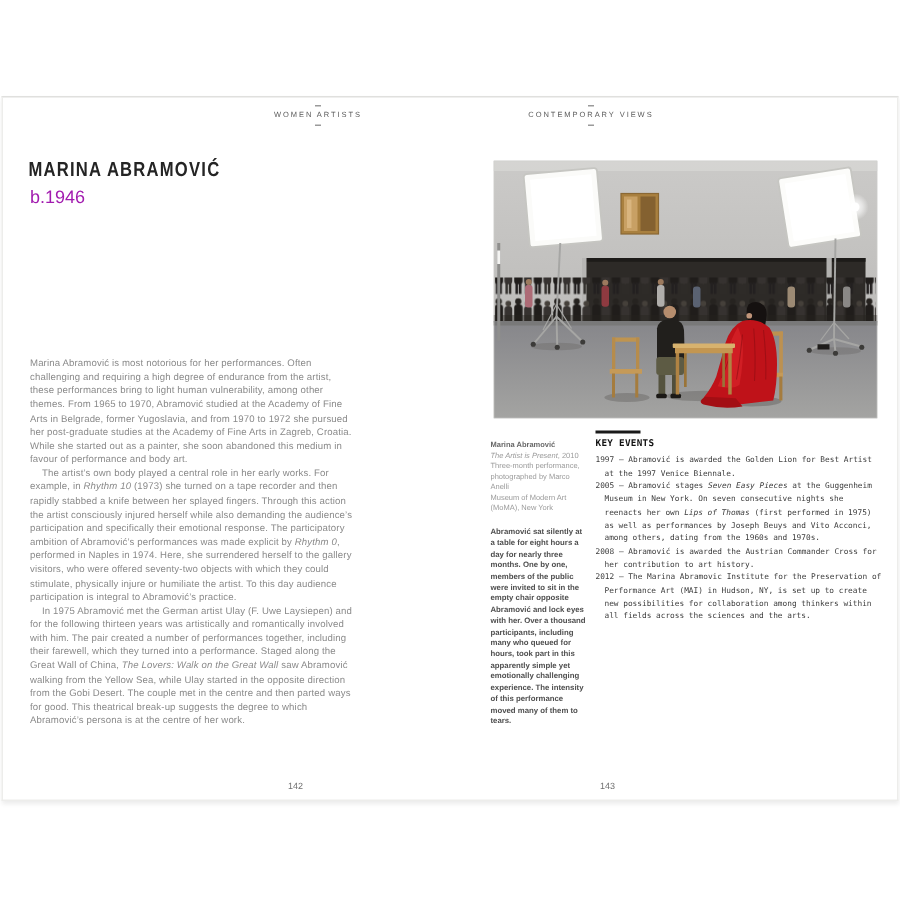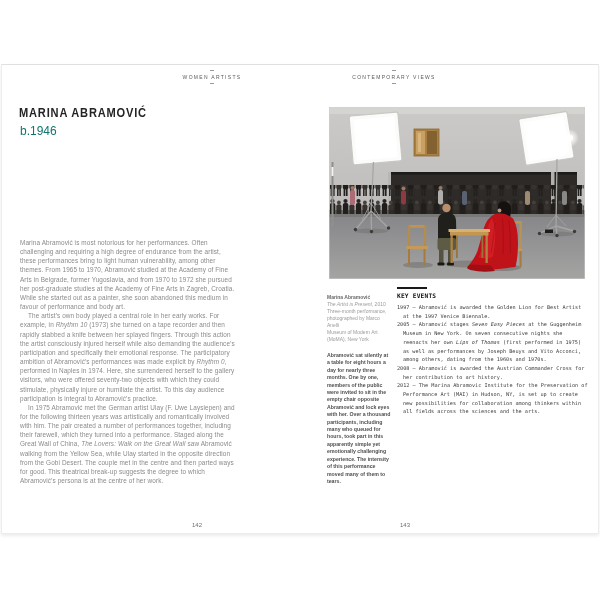--- a/index.html
+++ b/index.html
@@ -20,21 +20,21 @@
   .rh-left  { left:140px; }
   .rh-right { left:322px; }
   .rh-text  { font-size:5px; letter-spacing:1.3px; color:#5a5a5a; white-space:nowrap; }
   .tick { width:4px; height:1px; background:#9a9a9a; }
 
   .artist-title {
     position:absolute; left:17px; top:40px; margin:0;
     font-size:13.5px; font-weight:bold; letter-spacing:1px; color:#242424;
     white-space:nowrap; transform:scaleX(.82); transform-origin:0 0;
   }
-  .artist-born { position:absolute; left:18px; top:59px; font-size:12px; color:#0f766e; }
+  .artist-born { position:absolute; left:18px; top:59px; font-size:12px; color:#a21caf; }
 
   .body-text {
     position:absolute; left:18px; top:173px; width:216px;
     font-size:6.4px; line-height:9.15px; letter-spacing:.1px; color:#8a8a8a;
   }
   .body-text p { margin:0; }
   .body-text p + p { text-indent:8px; }
 
   .photo { position:absolute; left:327px; top:42px; width:256px; height:172px; display:block; }
 

